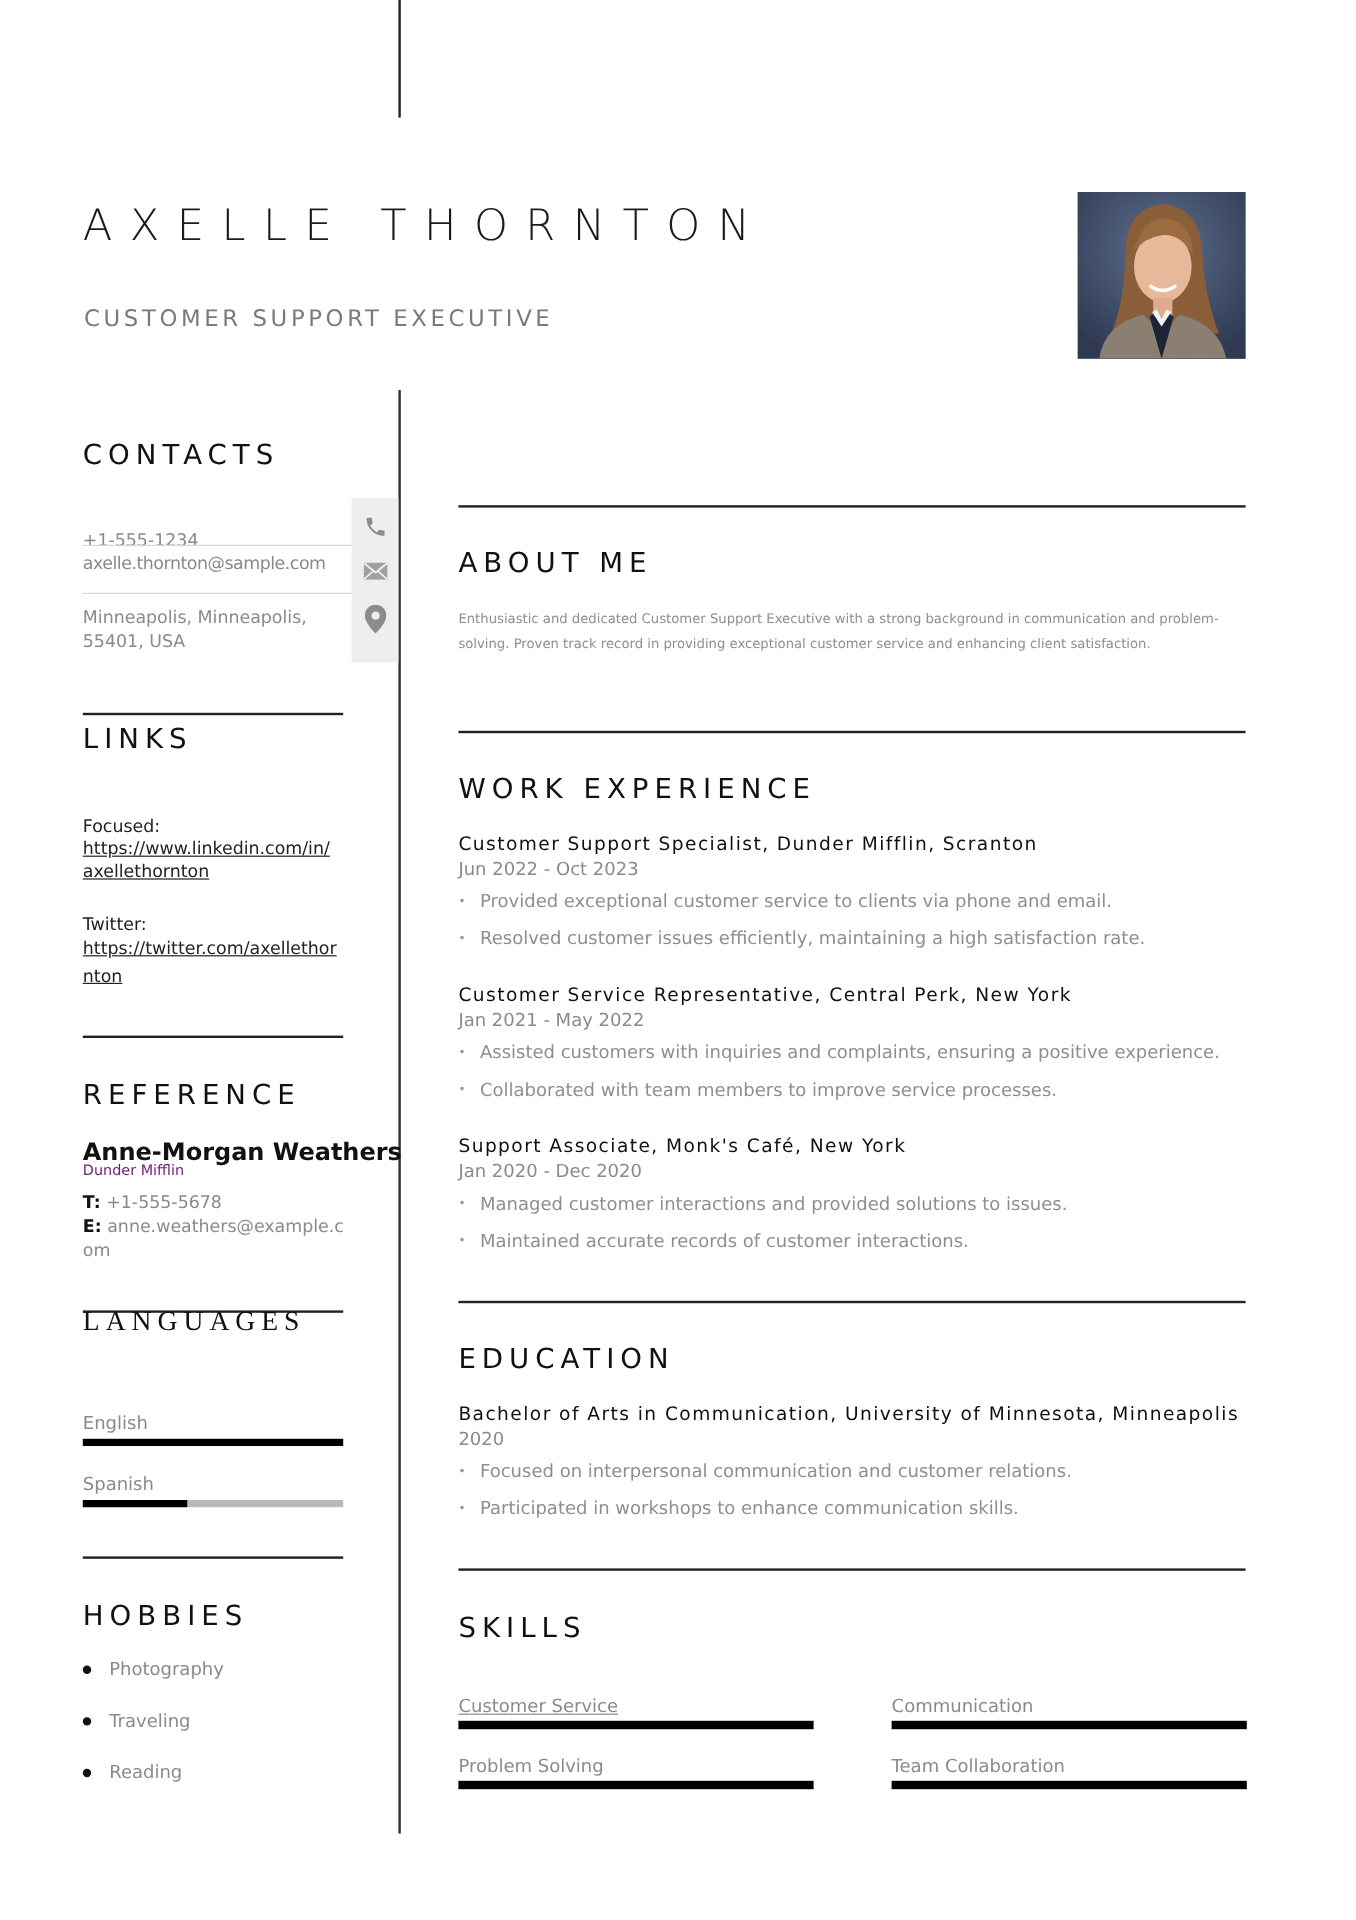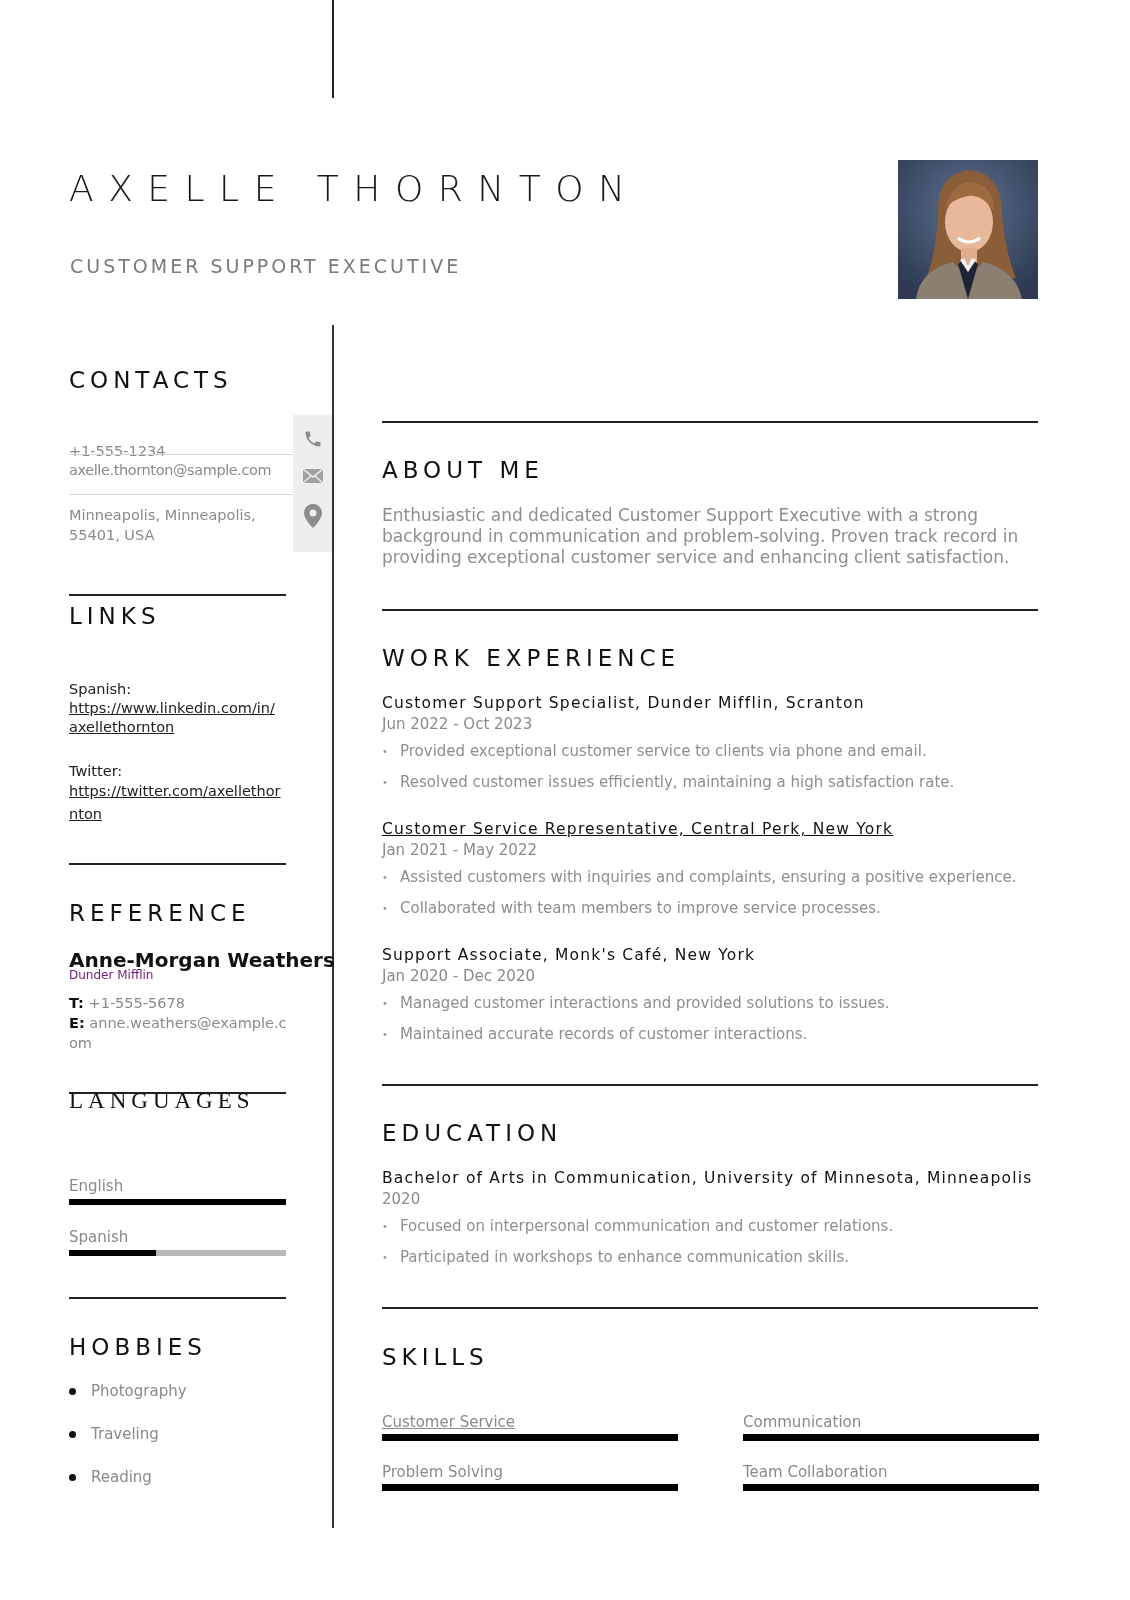--- a/index.html
+++ b/index.html
@@ -33,21 +33,21 @@
   .ref-line b { color: #111; font-weight: 700; }
 
   .lang-label { position: absolute; left: 69px; font-size: 15px; color: #8a8a8a; }
   .bar-bg { position: absolute; left: 69px; width: 217px; height: 6px; background: #b9b9b9; }
   .bar-fill { height: 6px; background: #000; }
 
   .hobby { position: absolute; left: 69px; font-size: 15px; color: #8a8a8a; display: flex; align-items: center; }
   .dot { width: 7px; height: 7px; border-radius: 50%; background: #111; margin-right: 15px; }
 
   
-  .body-text { position: absolute; left: 382px; width: 640px; font-size: 17px; line-height: 21px; color: #8e8e8e; }
+  .body-text { position: absolute; left: 382px; width: 640px; font-size: 11px; line-height: 21px; color: #8e8e8e; }
   .job-title { position: absolute; left: 382px; font-size: 15.5px; letter-spacing: 1.2px; color: #111; white-space: nowrap; }
   .job-date { position: absolute; left: 382px; font-size: 15px; color: #8a8a8a; white-space: nowrap; }
   .bullet { position: absolute; left: 382px; font-size: 15px; color: #8e8e8e; white-space: nowrap; display: flex; }
   .bullet .b { width: 18px; color: #999; font-size: 10px; line-height: 19px; }
 
   .skill-label { position: absolute; font-size: 15px; color: #8a8a8a; }
   .skill-bar { position: absolute; width: 296px; height: 7px; background: #000; }
 </style>
 </head>
 <body>
@@ -99,21 +99,21 @@
 </div>
 <div class="contact-row" style="top:443px;">+1-555-1234</div>
 <div class="contact-sep" style="top:454px;"></div>
 <div class="contact-row" style="top:462px; letter-spacing:-0.4px;">axelle.thornton@sample.com</div>
 <div class="contact-sep" style="top:494px;"></div>
 <div class="contact-row" style="top:505px; width:210px; line-height:20px;">Minneapolis, Minneapolis, 55401, USA</div>
 
 <div class="hr" style="left:69px; top:594px; width:217px;"></div>
 
 <div class="sec-h" style="left:69px; top:603px;">LINKS</div>
-<div class="link-label small" style="top:680px;">Spanish:</div>
+<div class="link-label small" style="top:680px;">Focused:</div>
 <div class="link-url small" style="top:699px;">https://www.linkedin.com/in/axellethornton</div>
 <div class="link-label small" style="top:762px;">Twitter:</div>
 <div class="link-url small" style="top:780px; line-height:23px;">https://twitter.com/axellethornton</div>
 
 <div class="hr" style="left:69px; top:863px; width:217px;"></div>
 
 <div class="sec-h" style="left:69px; top:900px;">REFERENCE</div>
 <div class="ref-name">Anne-Morgan Weathers</div>
 <div class="ref-company">Dunder Mifflin</div>
 <div class="ref-line" style="top:993px;">
@@ -164,21 +164,21 @@
 <div class="job-date" style="top:715px;">Jun 2022 - Oct 2023</div>
 <div class="bullet" style="top:742px;">
     <span class="b">•</span>
     <span>Provided exceptional customer service to clients via phone and email.</span>
   </div>
 <div class="bullet" style="top:773px;">
     <span class="b">•</span>
     <span>Resolved customer issues efficiently, maintaining a high satisfaction rate.</span>
   </div>
 
-<div class="job-title" style="top:820px;text-decoration:underline;">Customer Service Representative, Central Perk, New York</div>
+<div class="job-title" style="top:820px;">Customer Service Representative, Central Perk, New York</div>
 <div class="job-date" style="top:841px;">Jan 2021 - May 2022</div>
 <div class="bullet" style="top:868px;">
     <span class="b">•</span>
     <span>Assisted customers with inquiries and complaints, ensuring a positive experience.</span>
   </div>
 <div class="bullet" style="top:899px;">
     <span class="b">•</span>
     <span>Collaborated with team members to improve service processes.</span>
   </div>
 

